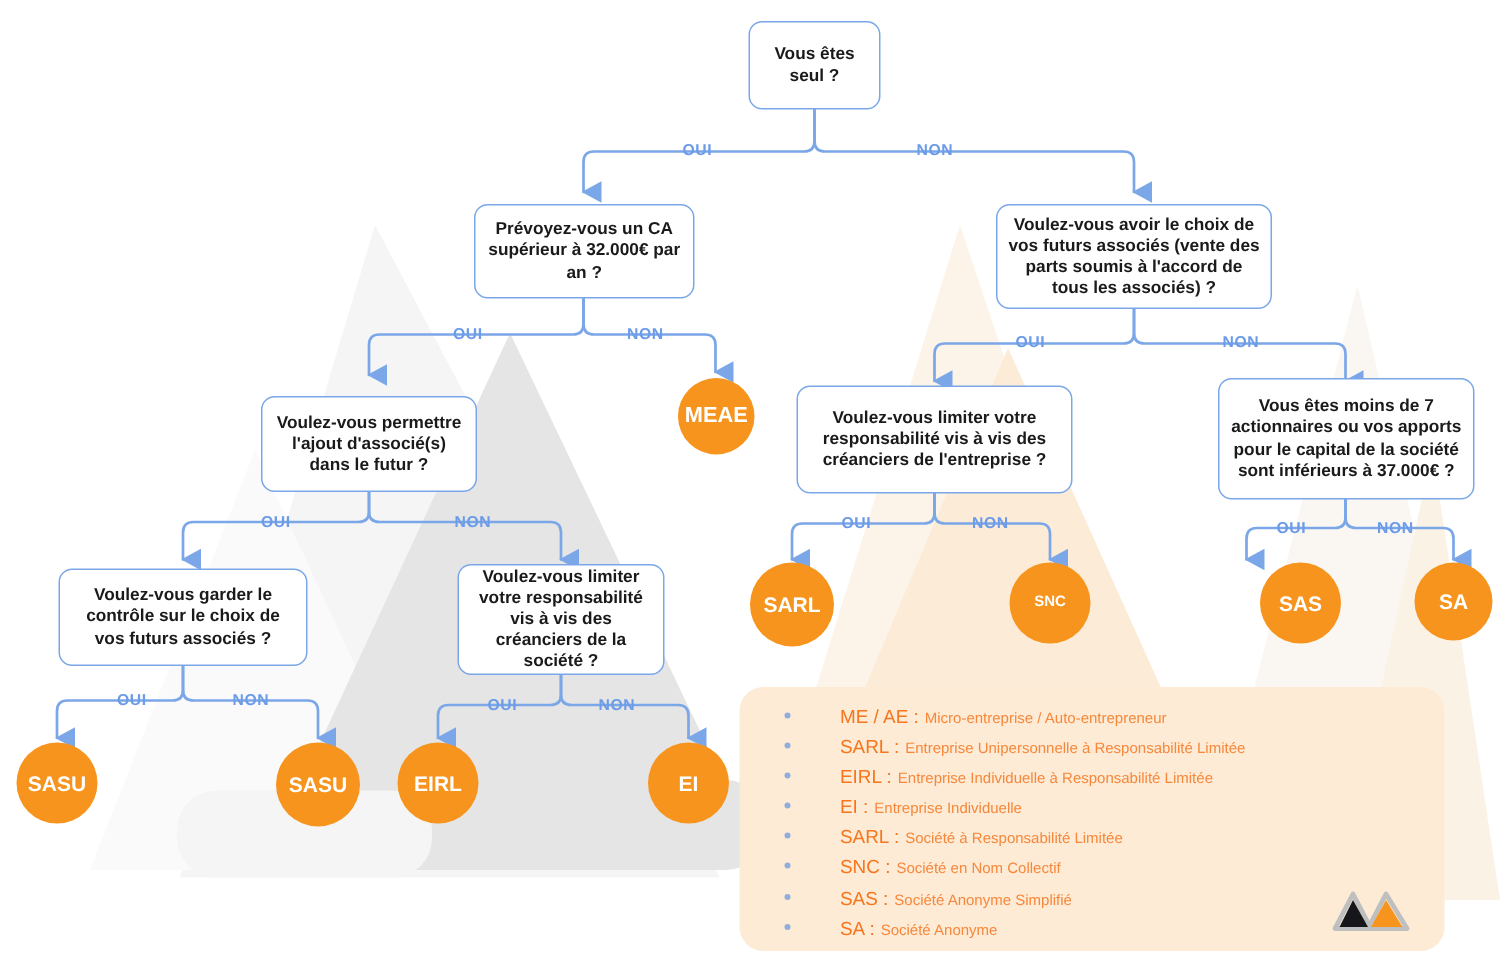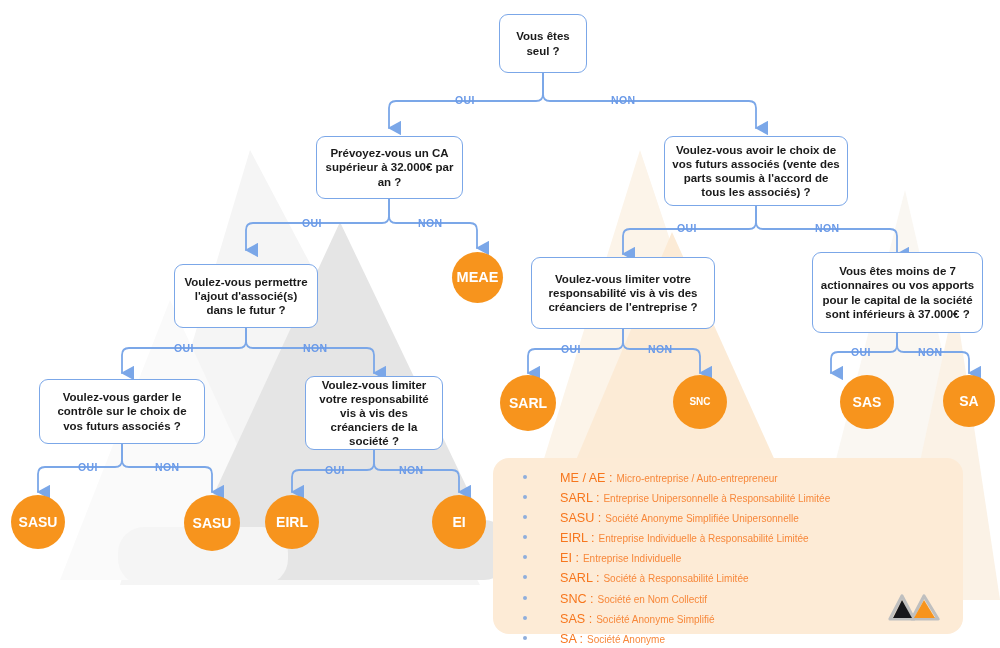--- a/index.html
+++ b/index.html
@@ -210,25 +210,20 @@
         <span class="labbr">ME / AE :</span>
         <span class="ldesc">Micro-entreprise / Auto-entrepreneur</span>
       </div>
 
       <div class="lrow">
         <span class="lbullet"></span>
         <span class="labbr">SARL :</span>
         <span class="ldesc">Entreprise Unipersonnelle à Responsabilité Limitée</span>
       </div>
 
-      <div class="lrow">
-        <span class="lbullet"></span>
-        <span class="labbr">SASU :</span>
-        <span class="ldesc">Société Anonyme Simplifiée Unipersonnelle</span>
-      </div>
 
       <div class="lrow">
         <span class="lbullet"></span>
         <span class="labbr">EIRL :</span>
         <span class="ldesc">Entreprise Individuelle à Responsabilité Limitée</span>
       </div>
 
       <div class="lrow">
         <span class="lbullet"></span>
         <span class="labbr">EI :</span>

